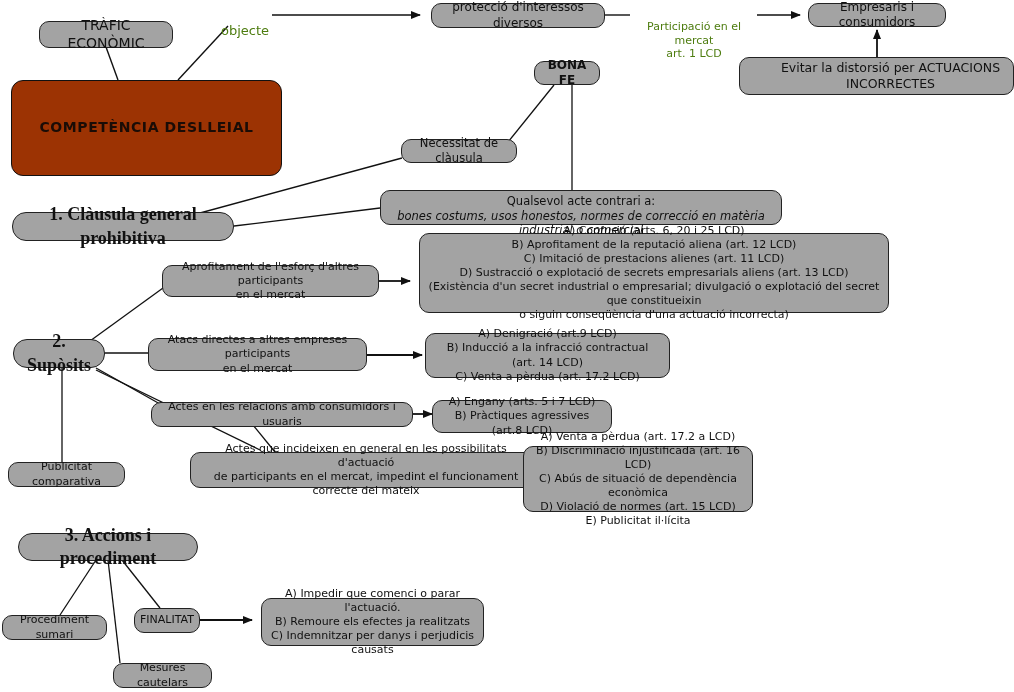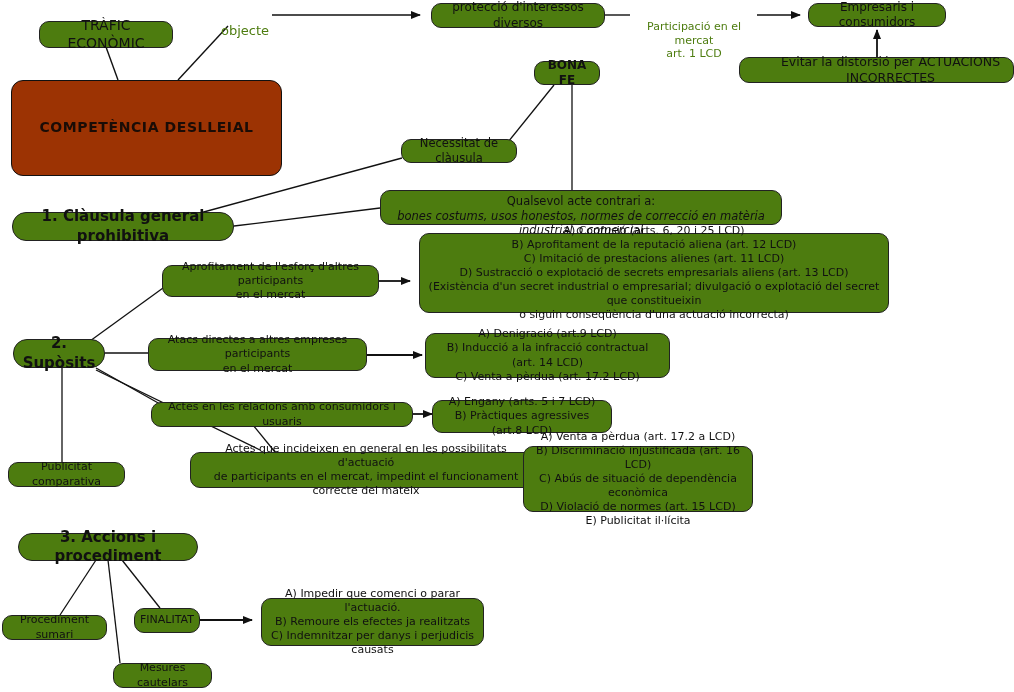--- a/index.html
+++ b/index.html
@@ -27,21 +27,21 @@
   }
   .node {
     position: absolute;
     box-sizing: border-box;
     display: flex;
     align-items: center;
     justify-content: center;
     text-align: center;
     border: 1.2px solid #222222;
     border-radius: 10px;
-    background: #4d7c0f;
+    background: #a3a3a3;
     color: #111111;
     line-height: 1.28;
     padding: 3px 8px;
     white-space: pre-line;
   }
   .node.big-radius { border-radius: 14px; }
   .node.brown {
     background: #9c3303;
     border-color: #111111;
     border-radius: 12px;
@@ -58,21 +58,21 @@
     text-align: center;
     line-height: 1.25;
     white-space: pre-line;
   }
   .t11 { font-size: 11px; }
   .t115 { font-size: 11.5px; }
   .t12 { font-size: 12px; }
   .t125 { font-size: 12.5px; }
   .t13 { font-size: 13px; }
   .t14 { font-size: 14px; }
-  .t15 { font-size: 15px; }
+  .t15 { font-size: 18px; font-family: Liberation Serif, serif; }
   .italic { font-style: italic; }
 </style>
 </head>
 <body>
 
 <div id="canvas">
 
   <svg id="edges" viewBox="0 0 1014 692">
     <defs>
       <marker id="arrow" markerWidth="10" markerHeight="8" refX="9" refY="4" orient="auto" markerUnits="userSpaceOnUse">
@@ -142,21 +142,21 @@
 
   <div class="plain-label t11" style="left:629px; top:6px; width:130px;">
     <span>Participació en el mercat
 art. 1 LCD</span>
   </div>
 
   <div class="node t12" style="left:808px; top:3px; width:138px; height:24px;">
     <span>Empresaris i consumidors</span>
   </div>
 
-  <div class="node t125" style="left:739px; top:57px; width:275px; height:26px;padding-left:36px;">
+  <div class="node t125" style="left:739px; top:57px; width:275px; height:38px;padding-left:36px;">
     <span>Evitar la distorsió per ACTUACIONS INCORRECTES</span>
   </div>
 
   <div class="node brown t14" style="left:11px; top:80px; width:271px; height:96px;">
     <span>COMPETÈNCIA DESLLEIAL</span>
   </div>
 
   <div class="node bold t12" style="left:534px; top:61px; width:66px; height:24px;">
     <span>BONA FE</span>
   </div>

